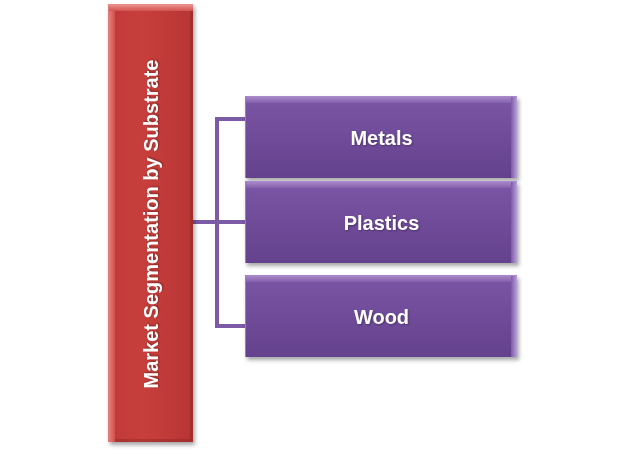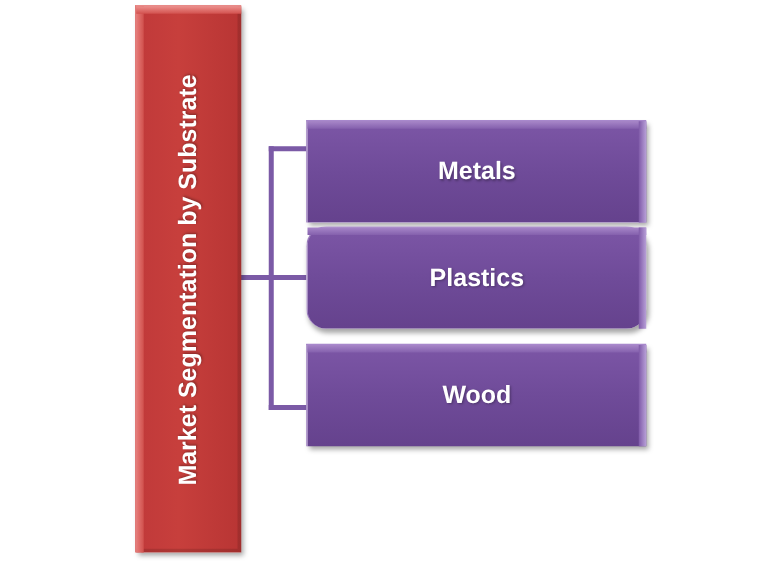--- a/index.html
+++ b/index.html
@@ -58,19 +58,19 @@
   <div class="conn" style="left:215px; top:220px; width:30px; height:4px;"></div>
   <div class="conn" style="left:215px; top:324px; width:30px; height:4px;"></div>
 
   <div class="root-box">
     <span class="root-label">Market Segmentation by Substrate</span>
   </div>
 
   <div class="child" style="top:96px;">
     <span class="child-label">Metals</span>
   </div>
-  <div class="child" style="top:181px;border-radius:16px;">
+  <div class="child" style="top:181px;">
     <span class="child-label">Plastics</span>
   </div>
   <div class="child" style="top:275px;">
     <span class="child-label">Wood</span>
   </div>
 </div>
 
 </body></html>

